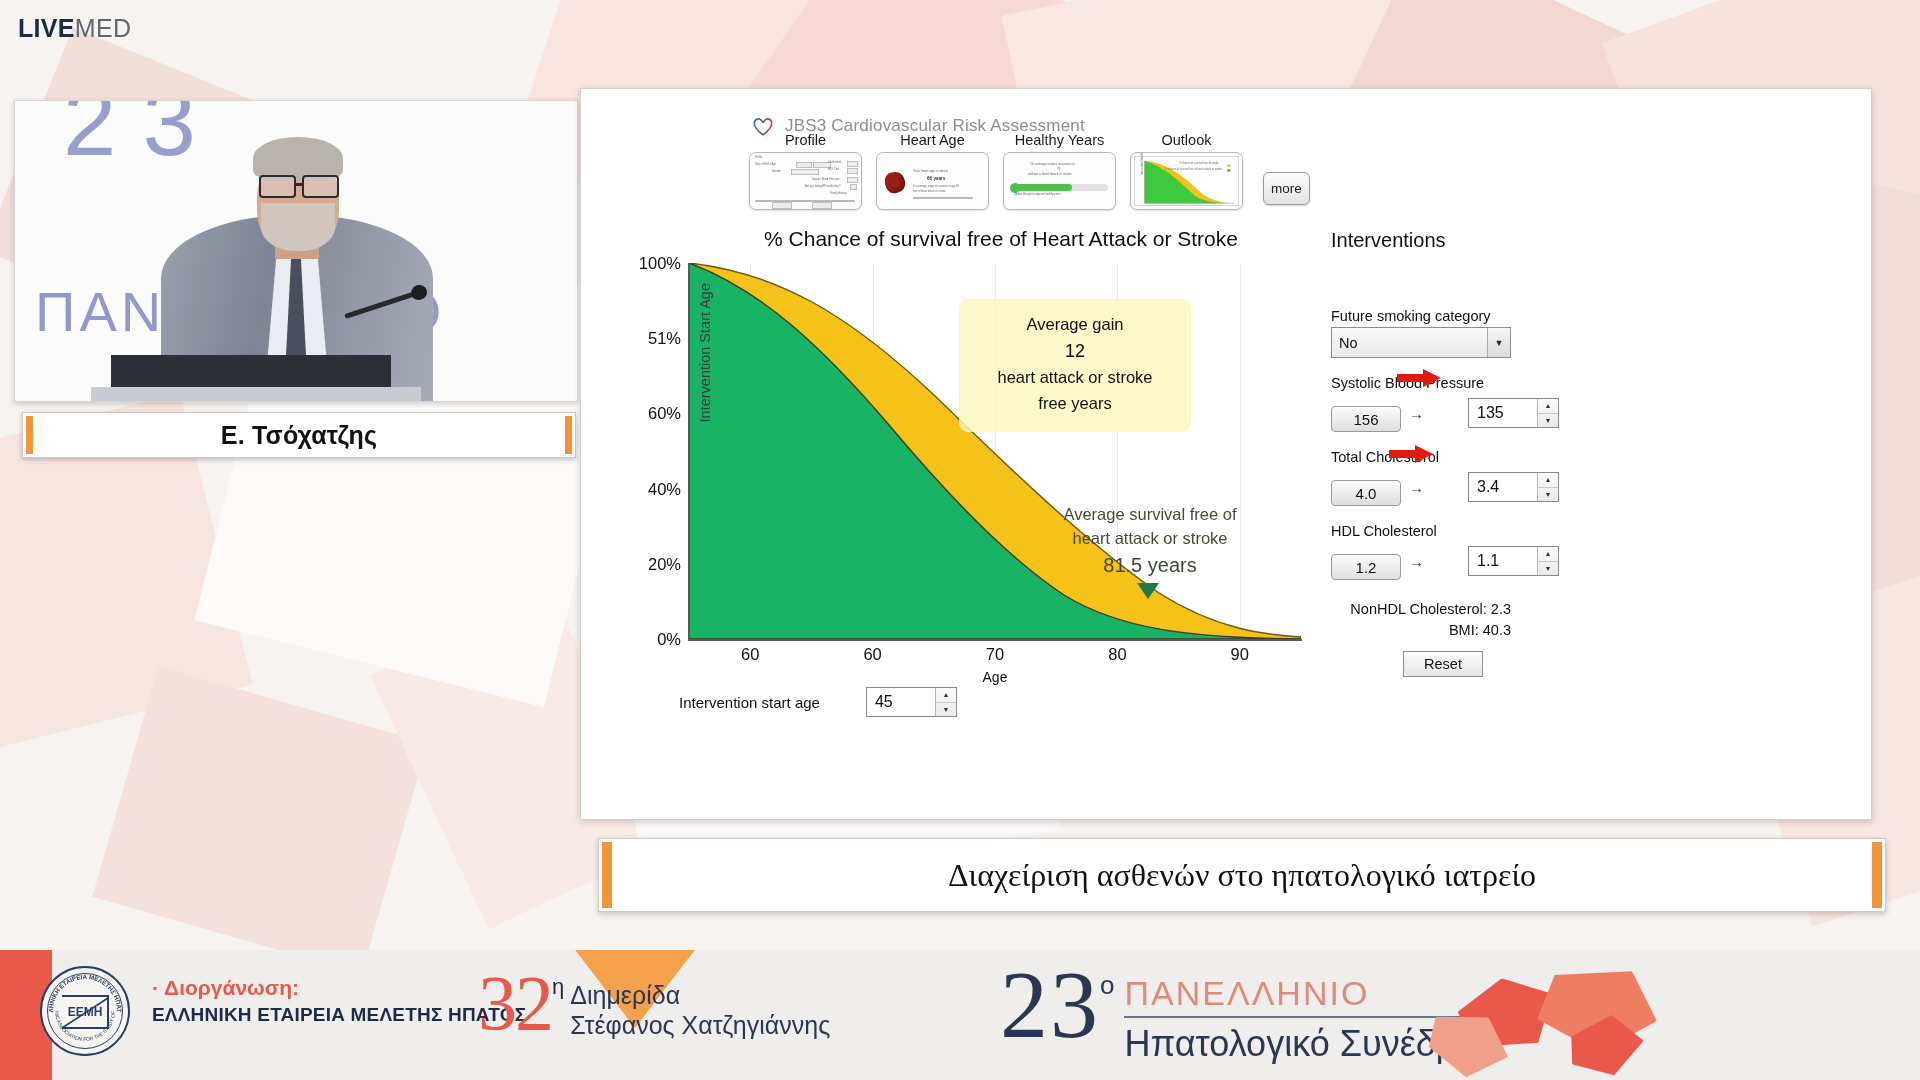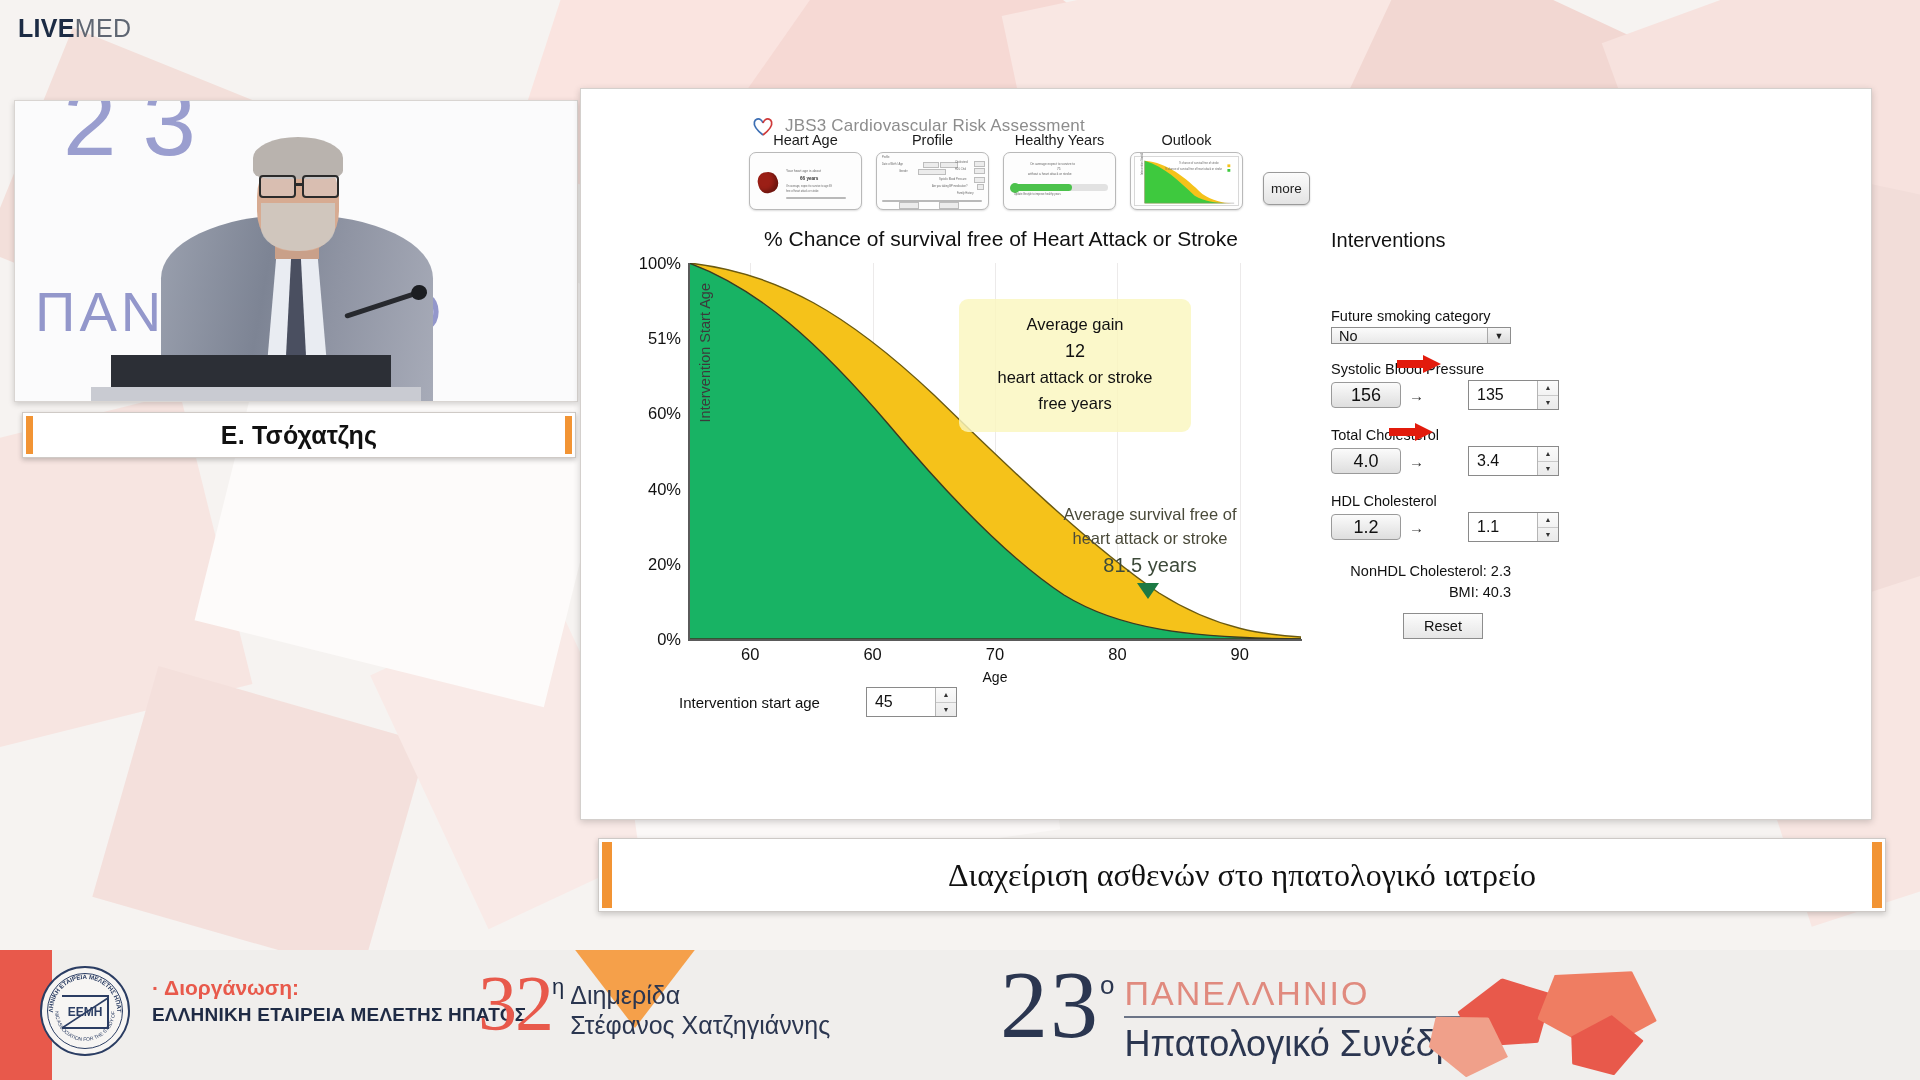--- a/index.html
+++ b/index.html
@@ -125,28 +125,28 @@
   .spin{display:flex;align-items:stretch;border:1px solid #8a8a8a;background:#fff;height:30px;box-sizing:border-box;margin-left:36px;}
   .spin .val{width:52px;padding:0 8px;display:flex;align-items:center;font-size:16px;color:#111;background:#fff;}
   .spin .arrows{width:20px;border-left:1px solid #b5b5b5;display:flex;flex-direction:column;background:linear-gradient(#fbfbfb,#eaeaea);}
   .spin .arrows span{flex:1;display:flex;align-items:center;justify-content:center;font-size:7px;color:#333;}
   .spin .arrows span:first-child{border-bottom:1px solid #c9c9c9;}
 
   
   .interv{position:absolute;top:140px;left:750px;width:230px;}
   .interv h3{margin:0;font-size:20px;font-weight:normal;color:#111;}
   .fld-lbl{font-size:14.5px;color:#111;margin-bottom:3px;}
-  .sel{width:180px;height:17px;border:1px solid #8d8d8d;background:linear-gradient(#fbfbfb,#e8e8e8);
+  .sel{width:180px;height:31px;border:1px solid #8d8d8d;background:linear-gradient(#fbfbfb,#e8e8e8);
     display:flex;align-items:center;justify-content:space-between;box-sizing:border-box;}
   .sel .v{font-size:14.5px;color:#111;padding-left:7px;}
   .sel .ar{width:22px;height:100%;border-left:1px solid #a9a9a9;display:flex;align-items:center;justify-content:center;
     background:linear-gradient(#f6f6f6,#dcdcdc);font-size:9px;color:#222;}
   .row2{display:flex;align-items:center;gap:8px;}
   .ro{width:70px;height:26px;border:1px solid #9a9a9a;border-radius:4px;background:linear-gradient(#fbfbfb,#dedede);
-    display:flex;align-items:center;justify-content:center;font-size:18px;color:#111;box-sizing:border-box;}
+    display:flex;align-items:center;justify-content:center;font-size:15px;color:#111;box-sizing:border-box;margin-top:12px;}
   .arrowch{font-size:15px;color:#333;}
   .readout{font-size:14.5px;color:#111;text-align:right;width:180px;}
   .reset{width:80px;height:26px;border:1px solid #8d8d8d;background:linear-gradient(#fcfcfc,#e6e6e6);
     display:flex;align-items:center;justify-content:center;font-size:14.5px;color:#111;margin-left:72px;box-sizing:border-box;}
 
   .red-arrow{position:absolute;width:44px;height:18px;}
   .red-arrow .stem{position:absolute;left:0;top:5px;width:26px;height:8px;background:#e21b0c;}
   .red-arrow .hd{position:absolute;right:0;top:0;width:0;height:0;border-top:9px solid transparent;
     border-bottom:9px solid transparent;border-left:18px solid #e21b0c;}
 
@@ -243,32 +243,20 @@
     <svg width="24" height="24" viewBox="0 0 24 24">
       <path d="M12 21 C5 15.5 2.5 11.5 3.4 8 C4.2 5 7.5 4 9.6 5.6 C10.8 6.5 11.6 7.8 12 9" fill="none" stroke="#3d6fb4" stroke-width="1.7"></path>
       <path d="M12 21 C19 15.5 21.5 11.5 20.6 8 C19.8 5 16.5 4 14.4 5.6 C13.2 6.5 12.4 7.8 12 9" fill="none" stroke="#cf3a3a" stroke-width="1.7"></path>
     </svg>
     <span class="ttl">JBS3 Cardiovascular Risk Assessment</span>
   </div>
 
   <div class="thumbs">
 
     <div class="thumb">
-      <div class="lbl">Heart Age</div>
-      <div class="box">
-        <div class="mini-heart"></div>
-        <div class="mini-txt" style="left:36px;top:16px;font-size:3.4px;">Your heart age is about</div>
-        <div class="mini-txt" style="left:50px;top:23px;font-size:4.6px;font-weight:bold;color:#333;">66 years</div>
-        <div class="mini-txt" style="left:36px;top:32px;">On average, expect to survive to age 69</div>
-        <div class="mini-txt" style="left:36px;top:37px;">free of heart attack or stroke</div>
-        <div class="mini-line" style="left:36px;top:44px;width:60px;"></div>
-      </div>
-    </div>
-
-    <div class="thumb">
       <div class="lbl">Profile</div>
       <div class="box">
         <div class="mini-txt" style="left:5px;top:3px;">Profile</div>
         <div class="mini-txt" style="left:5px;top:10px;">Date of Birth / Age</div>
         <div class="mini-box" style="left:46px;top:9px;width:14px;height:4px;"></div>
         <div class="mini-box" style="left:63px;top:9px;width:16px;height:4px;"></div>
         <div class="mini-txt" style="left:22px;top:17px;">Gender</div>
         <div class="mini-box" style="left:41px;top:16px;width:26px;height:4px;"></div>
         <div class="mini-txt" style="left:78px;top:8px;">Cholesterol</div>
         <div class="mini-box" style="left:97px;top:8px;width:9px;height:4px;"></div>
@@ -279,20 +267,32 @@
         <div class="mini-txt" style="left:55px;top:32px;">Are you taking BP medication?</div>
         <div class="mini-box" style="left:100px;top:31px;width:5px;height:4px;"></div>
         <div class="mini-txt" style="left:80px;top:39px;">Family History</div>
         <div class="mini-line" style="left:5px;top:47px;width:100px;"></div>
         <div class="mini-box" style="left:22px;top:49px;width:18px;height:5px;"></div>
         <div class="mini-box" style="left:62px;top:49px;width:18px;height:5px;"></div>
       </div>
     </div>
 
     <div class="thumb">
+      <div class="lbl">Heart Age</div>
+      <div class="box">
+        <div class="mini-heart"></div>
+        <div class="mini-txt" style="left:36px;top:16px;font-size:3.4px;">Your heart age is about</div>
+        <div class="mini-txt" style="left:50px;top:23px;font-size:4.6px;font-weight:bold;color:#333;">66 years</div>
+        <div class="mini-txt" style="left:36px;top:32px;">On average, expect to survive to age 69</div>
+        <div class="mini-txt" style="left:36px;top:37px;">free of heart attack or stroke</div>
+        <div class="mini-line" style="left:36px;top:44px;width:60px;"></div>
+      </div>
+    </div>
+
+    <div class="thumb">
       <div class="lbl">Healthy Years</div>
       <div class="box">
         <div class="mini-txt" style="left:26px;top:9px;font-size:3.2px;">On average expect to survive to</div>
         <div class="mini-txt" style="left:53px;top:14px;font-size:3.2px;">75</div>
         <div class="mini-txt" style="left:24px;top:19px;font-size:3.2px;">without a heart attack or stroke</div>
         <div class="mini-bar">
             <i></i>
             <b></b>
           </div>
         <div class="mini-txt" style="left:10px;top:40px;">Update lifestyle to improve healthy years</div>

